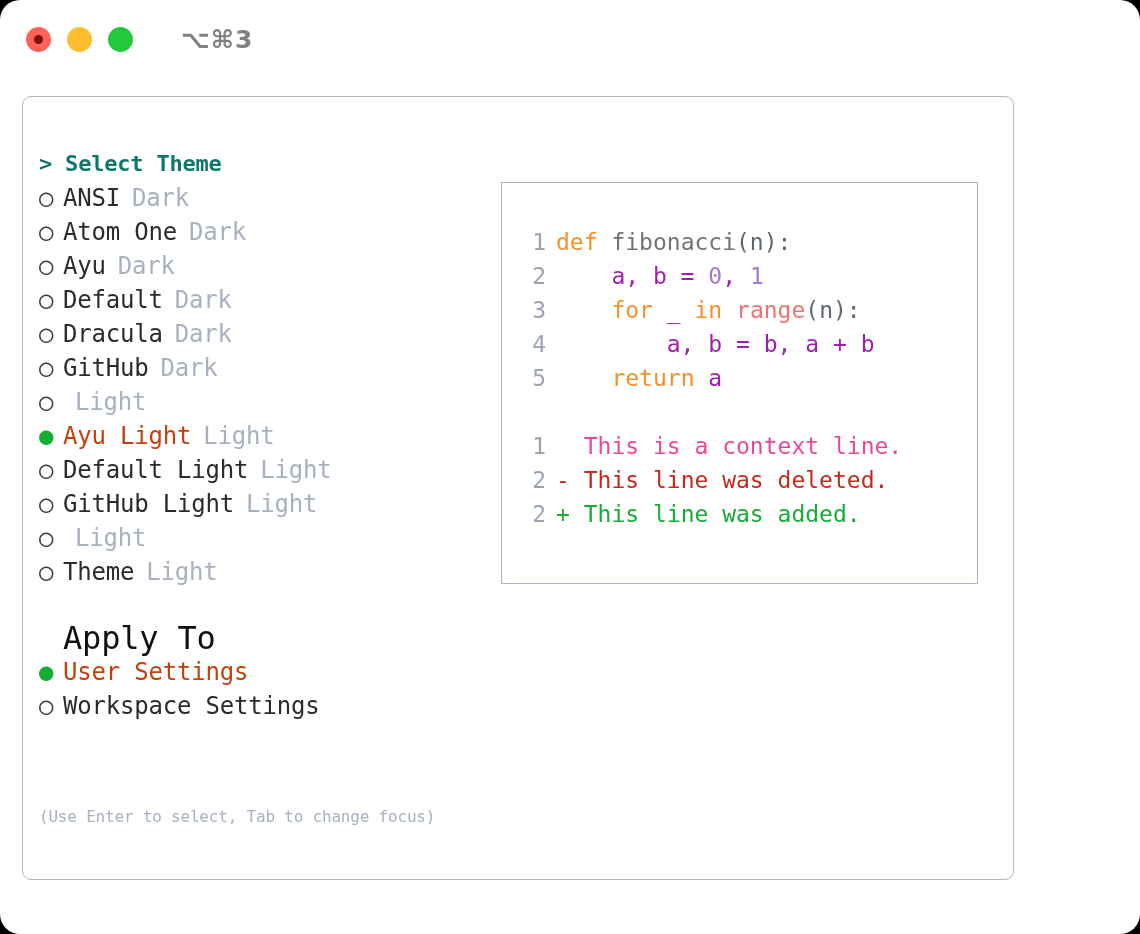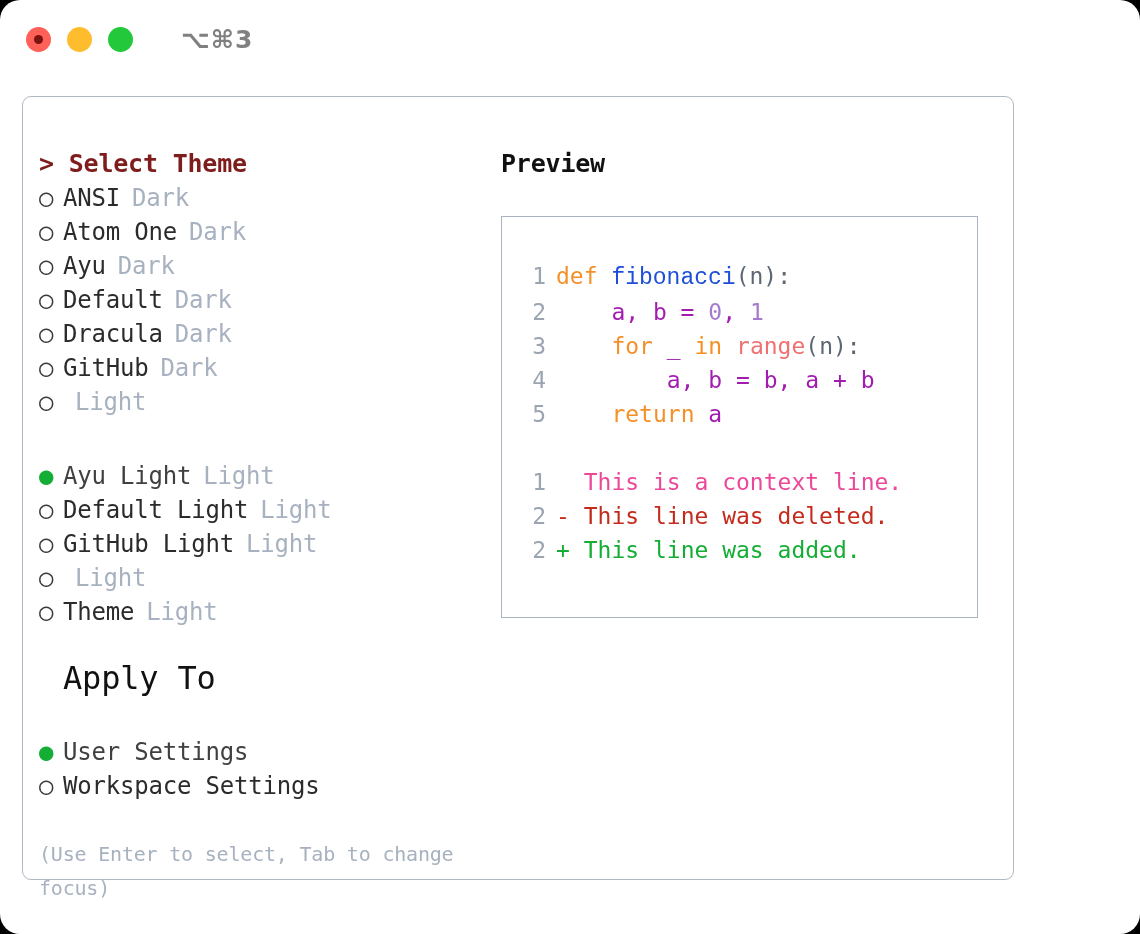--- a/index.html
+++ b/index.html
@@ -85,23 +85,23 @@
 
   
   .left-col {
     position: absolute;
     left: 16px;
     top: 50px;
     width: 450px;
   }
 
   .list-head {
-    font-size: 25px;
+    font-size: 22px;
     font-weight: 700;
-    color: #7f1d1d;
+    color: #0f766e;
     line-height: 34px;
     white-space: pre;
     letter-spacing: -0.2px;
   }
 
   .opt-row {
     display: flex;
     align-items: baseline;
     line-height: 34px;
     font-size: 24px;
@@ -112,45 +112,46 @@
     display: inline-block;
     width: 24px;
     flex: 0 0 24px;
     font-size: 24px;
     line-height: 34px;
   }
   .bullet.off { color: #3a3a3a; }
   .bullet.on  { color: #14ae34; }
 
   .opt-label { color: #2b2b2b; }
-  .opt-label.sel { color: #404040; margin-top: 40px; }
+  .opt-label.sel { color: #c2410c; }
   .opt-tag {
     color: #a7b1bf;
     margin-left: 12px;
     text-align: right;
   }
 
   .group-head {
     font-size: 32px;
     color: #111111;
     line-height: 34px;
     white-space: pre;
     padding-left: 24px;
     letter-spacing: -0.2px;
   }
 
   .spacer-lg { height: 32px; }
   .spacer-md { height: 34px; }
 
   .hint {
-    font-size: 20px;
+    font-size: 16px;
     color: #a7b1bf;
     line-height: 34px;
     width: 420px;
     letter-spacing: -0.2px;
+    margin-top: 43px;
   }
 
   
   .right-col {
     position: absolute;
     left: 478px;
     top: 50px;
     width: 500px;
   }
   .preview-head {
@@ -180,21 +181,21 @@
   .code-row { display: block; white-space: pre; }
   .ln {
     display: inline-block;
     width: 28px;
     text-align: right;
     color: #9aa5b1;
     margin-right: 10px;
   }
 
   .tok-kw  { color: #f59029; }
-  .tok-fn  { color: #1d4ed8; font-family: Liberation Mono, monospace; }
+  .tok-fn  { color: #737373; }
   .tok-num { color: #a37acc; }
   .tok-bi  { color: #f07171; }
   .tok-txt { color: #a21caf; }
   .tok-pun { color: #5c6773; }
 
   .diff-ctx { color: #ec4899; }
   .diff-del { color: #c42b1c; }
   .diff-add { color: #14ae34; }
 
   .blank-row { display: block; height: 34px; }
@@ -242,21 +243,20 @@
             <div class="opt-row"><span class="bullet on">●</span><span class="opt-label sel">User Settings</span></div>
             <div class="opt-row"><span class="bullet off">○</span><span class="opt-label">Workspace Settings</span></div>
           </div>
 
         <div class="spacer-md"></div>
 
         <div class="hint">(Use Enter to select, Tab to change focus)</div>
       </div>
 
       <div class="right-col">
-        <div class="preview-head">Preview</div>
 
         <div class="preview-box">
           <div class="code" id="code-block"><span class="code-row"><span class="ln">1</span><span class="tok-kw">def </span><span class="tok-fn">fibonacci</span><span class="tok-pun">(n):</span></span><span class="code-row"><span class="ln">2</span><span class="tok-txt">    a, b = </span><span class="tok-num">0</span><span class="tok-txt">, </span><span class="tok-num">1</span></span><span class="code-row"><span class="ln">3</span><span class="tok-txt">    </span><span class="tok-kw">for</span><span class="tok-txt"> _ </span><span class="tok-kw">in</span><span class="tok-txt"> </span><span class="tok-bi">range</span><span class="tok-pun">(n):</span></span><span class="code-row"><span class="ln">4</span><span class="tok-txt">        a, b = b, a + b</span></span><span class="code-row"><span class="ln">5</span><span class="tok-txt">    </span><span class="tok-kw">return</span><span class="tok-txt"> a</span></span></div>
           <div class="blank-row"></div>
           <div class="code" id="diff-block"><span class="code-row"><span class="ln">1</span><span class="diff-ctx"> </span><span class="diff-ctx"> This is a context line.</span></span><span class="code-row"><span class="ln">2</span><span class="diff-del">-</span><span class="diff-del"> This line was deleted.</span></span><span class="code-row"><span class="ln">2</span><span class="diff-add">+</span><span class="diff-add"> This line was added.</span></span></div>
         </div>
       </div>
 
     </div>
   </div>

